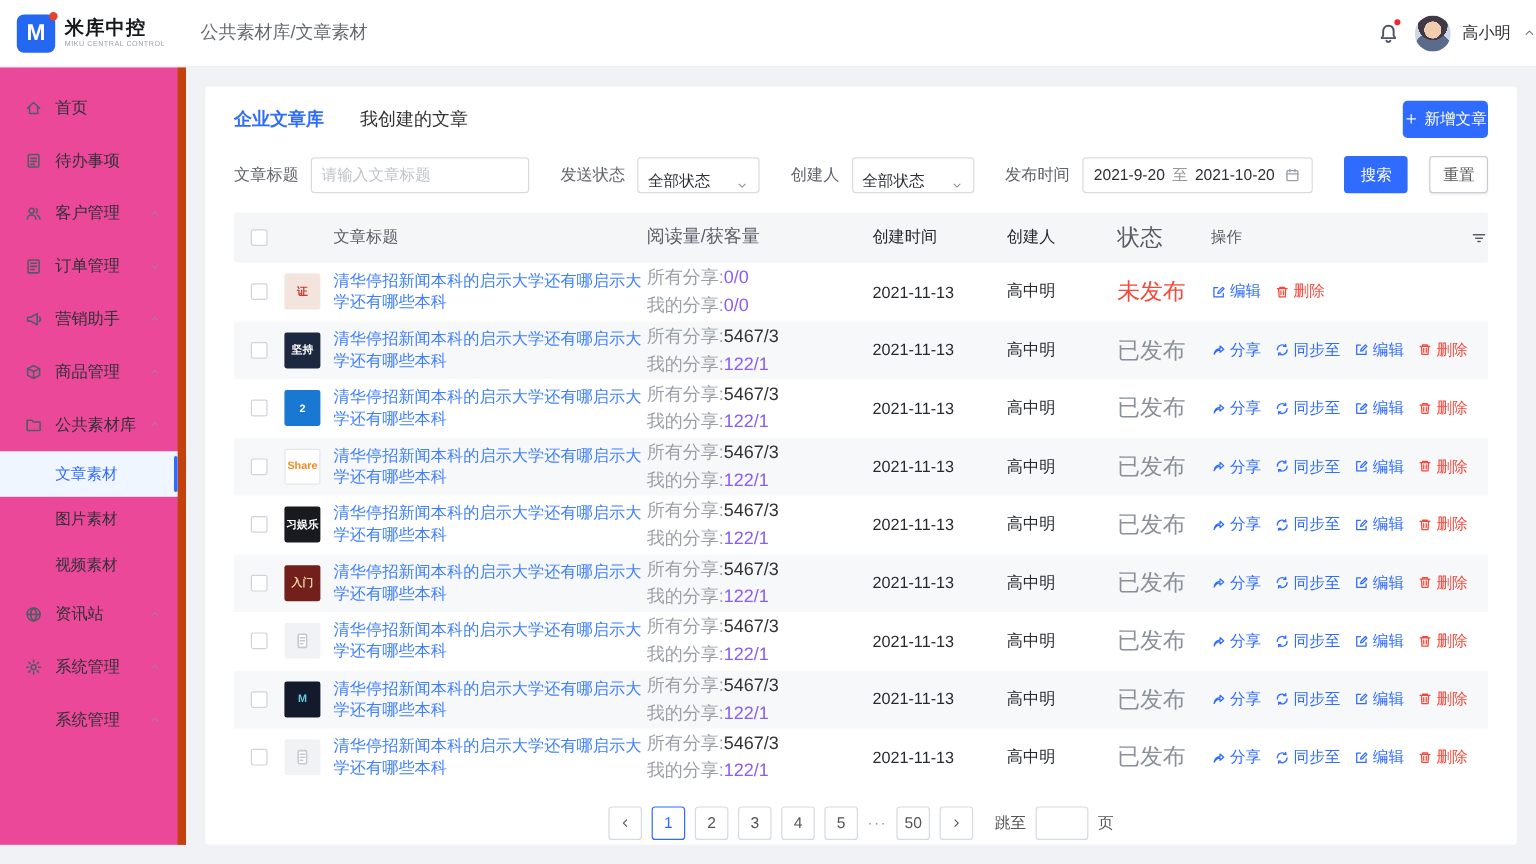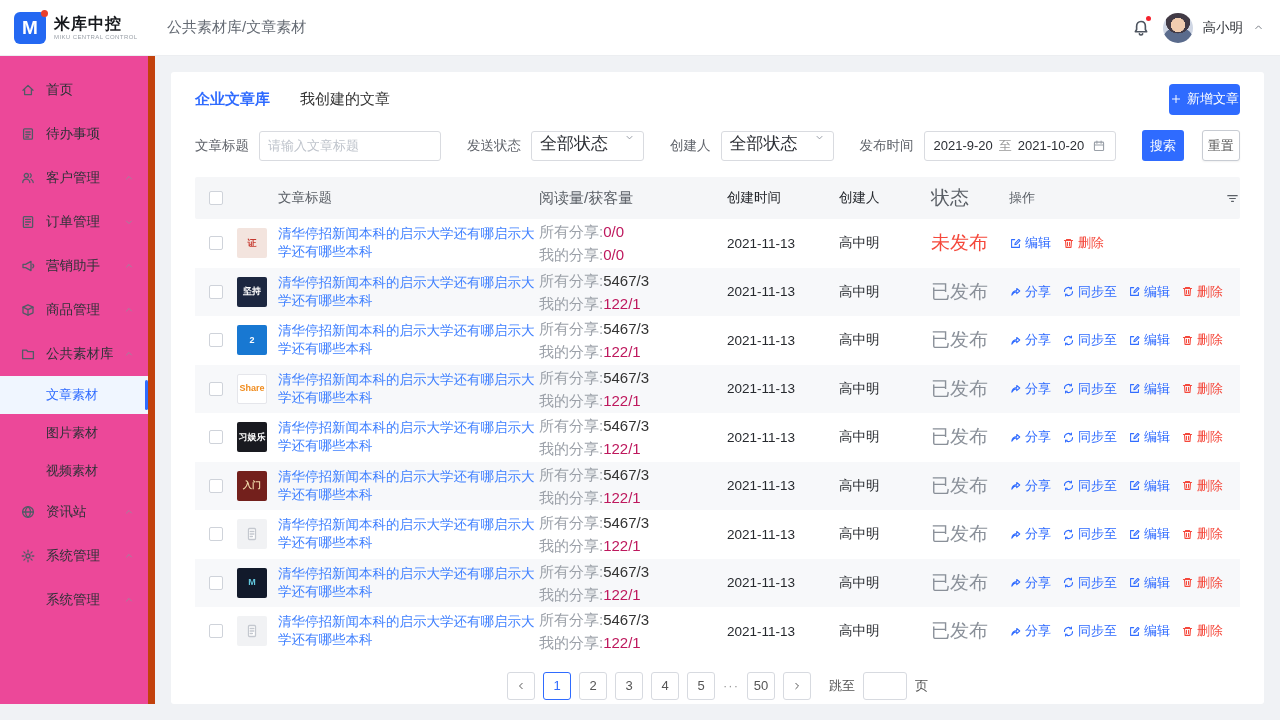--- a/index.html
+++ b/index.html
@@ -7,21 +7,21 @@
 body{font-family:"Liberation Sans","DejaVu Sans",sans-serif;background:#f0f2f5;color:#333;font-size:14px;overflow:hidden;position:relative}
 svg{display:block}
 
 .header{position:absolute;top:0;left:0;right:0;height:56px;background:#fff;display:flex;align-items:center;border-bottom:1px solid #eceef1;z-index:3}
 .logo-area{width:155px;height:100%;display:flex;align-items:center;padding-left:14px;gap:8px;flex:none;cursor:pointer}
 .logo-mark{width:32px;height:32px;border-radius:6px;background:#2468f2;color:#fff;font-weight:bold;font-size:19px;display:flex;align-items:center;justify-content:center;position:relative}
 .logo-mark::after{content:"";position:absolute;top:-2px;right:-2px;width:7px;height:7px;border-radius:50%;background:#e8402d}
 .logo-title{font-size:16px;font-weight:bold;color:#16181c;letter-spacing:1px;line-height:1.15;white-space:nowrap}
 .logo-sub{font-size:6px;color:#9aa0a8;letter-spacing:.4px;white-space:nowrap}
 .breadcrumb{margin-left:12px;color:#646a73;font-size:15px}
-.header-right{margin-left:auto;display:flex;align-items:center;padding-right:16px;gap:10px}
+.header-right{margin-left:auto;display:flex;align-items:center;gap:10px}
 .bell-wrap{position:relative;width:24px;height:24px;color:#4e5560;display:flex;align-items:center;justify-content:center;cursor:pointer}
 .dot{position:absolute;top:0;right:2px;width:5px;height:5px;border-radius:50%;background:#f5222d}
 .avatar{width:30px;height:30px;border-radius:50%;cursor:pointer;flex:none;background:
  radial-gradient(circle at 50% 40%, #f1cdb0 0 30%, rgba(0,0,0,0) 31%),
  radial-gradient(circle at 50% 27%, #413a45 0 46%, rgba(0,0,0,0) 47%),
  radial-gradient(circle at 50% 100%, #5a6b8c 0 48%, rgba(0,0,0,0) 49%),
  #cfd6e4}
 .user-name{font-size:13.5px;color:#2c2f35;cursor:pointer}
 .user-caret{color:#6a6f78;cursor:pointer}
 
@@ -41,21 +41,21 @@
 .tab{font-size:15px;color:#333;margin-right:30px;cursor:pointer}
 .tab.active{color:#2f6bff;font-weight:bold}
 .btn-primary{background:#2f6bff;color:#fff;border:none;border-radius:3px;display:inline-flex;align-items:center;justify-content:center;cursor:pointer;font-size:13px;font-family:inherit}
 .new-btn{margin-left:auto;height:31px;padding:0 1px;gap:5px;border-radius:4px}
 
 .filter-row{display:flex;align-items:center;margin:4px 0 16px}
 .f-label{color:#60646b;font-size:13.5px;margin-right:10px;flex:none;white-space:nowrap}
 .f-group{display:flex;align-items:center;margin-right:26px}
 .f-input{width:182px;height:30px;border:1px solid #d9dbe0;border-radius:3px;padding:0 8px;font-size:13px;font-family:inherit;color:#c2410c;outline:none;background:#fff}
 .f-input::placeholder{color:#bfc4cc}
-.select{width:113px;height:30px;border:1px solid #d9dbe0;border-radius:3px;display:flex;align-items:flex-start;justify-content:space-between;padding:0 8px;font-size:17px;color:#2c2f35;cursor:pointer;background:#fff}
+.select{width:102px;height:30px;border:1px solid #d9dbe0;border-radius:3px;display:flex;align-items:flex-end;justify-content:space-between;padding:0 8px;font-size:13px;color:#2c2f35;cursor:pointer;background:#fff}
 .sel-caret{color:#8b919b;display:flex}
 .date-range{height:30px;border:1px solid #d9dbe0;border-radius:3px;display:flex;align-items:center;padding:0 9px;font-size:13px;color:#2c2f35;gap:6px;background:#fff;cursor:pointer;white-space:nowrap}
 .date-range .sep{color:#999}
 .date-range .cal{color:#9aa0a8;display:flex;margin-left:2px}
 .search-btn{width:64px;height:31px}
 .reset-btn{width:58px;height:31px;background:#fff;border:1px solid #c8ccd3;border-radius:3px;color:#555;font-size:13px;cursor:pointer;margin-left:18px;box-shadow:0 1px 2px rgba(0,0,0,.06);font-family:inherit}
 
 .thead{display:flex;align-items:center;height:42px;background:#f5f6f8;border-radius:2px;color:#5a5f66;font-size:13.5px}
 .trow{display:flex;align-items:center;height:48.5px;font-size:13.5px}
 .trow.alt{background:#f7f8fa}
@@ -63,21 +63,21 @@
 .checkbox{width:14px;height:14px;border:1px solid #cfd3da;border-radius:2px;background:#fff;display:inline-block;cursor:pointer}
 .c-title{width:302px;flex:none;display:flex;align-items:center;gap:11px}
 .th-title{padding-left:41px}
 .thumb{width:30px;height:30px;border-radius:2px;flex:none;display:flex;align-items:center;justify-content:center;overflow:hidden}
 .thumb i{font-style:normal;font-size:9px;font-weight:bold;line-height:1;text-align:center;letter-spacing:0}
 .thumb.ph{background:#f1f2f4}
 .title-link{color:#4080ff;width:258px;line-height:1.35;font-size:13.5px;cursor:pointer}
 .c-reads{width:188px;flex:none;line-height:1.55;font-size:15px}
 .rl{color:#9ba0a8}
 .rv{color:#333}
-.rv.blue{color:#be185d}
+.rv.blue{color:#8b5cf6}
 .c-time{width:112px;flex:none;color:#26292e;font-weight:500;font-size:13.5px}
 .c-creator{width:92px;flex:none;color:#26292e;font-size:13.5px}
 .c-status{width:78px;flex:none;font-size:19px}
 .status.published{color:#8a9099}
 .status.unpublished{color:#f5483b}
 .c-ops{flex:1;display:flex;align-items:center;gap:11px;font-size:13px;white-space:nowrap}
 .op{display:inline-flex;align-items:center;gap:3px;color:#2f6bff;cursor:pointer}
 .op.danger{color:#f5483b}
 .op-ic{display:flex}
 .c-more{width:26px;flex:none;display:flex;justify-content:flex-end;color:#5a5f66}

